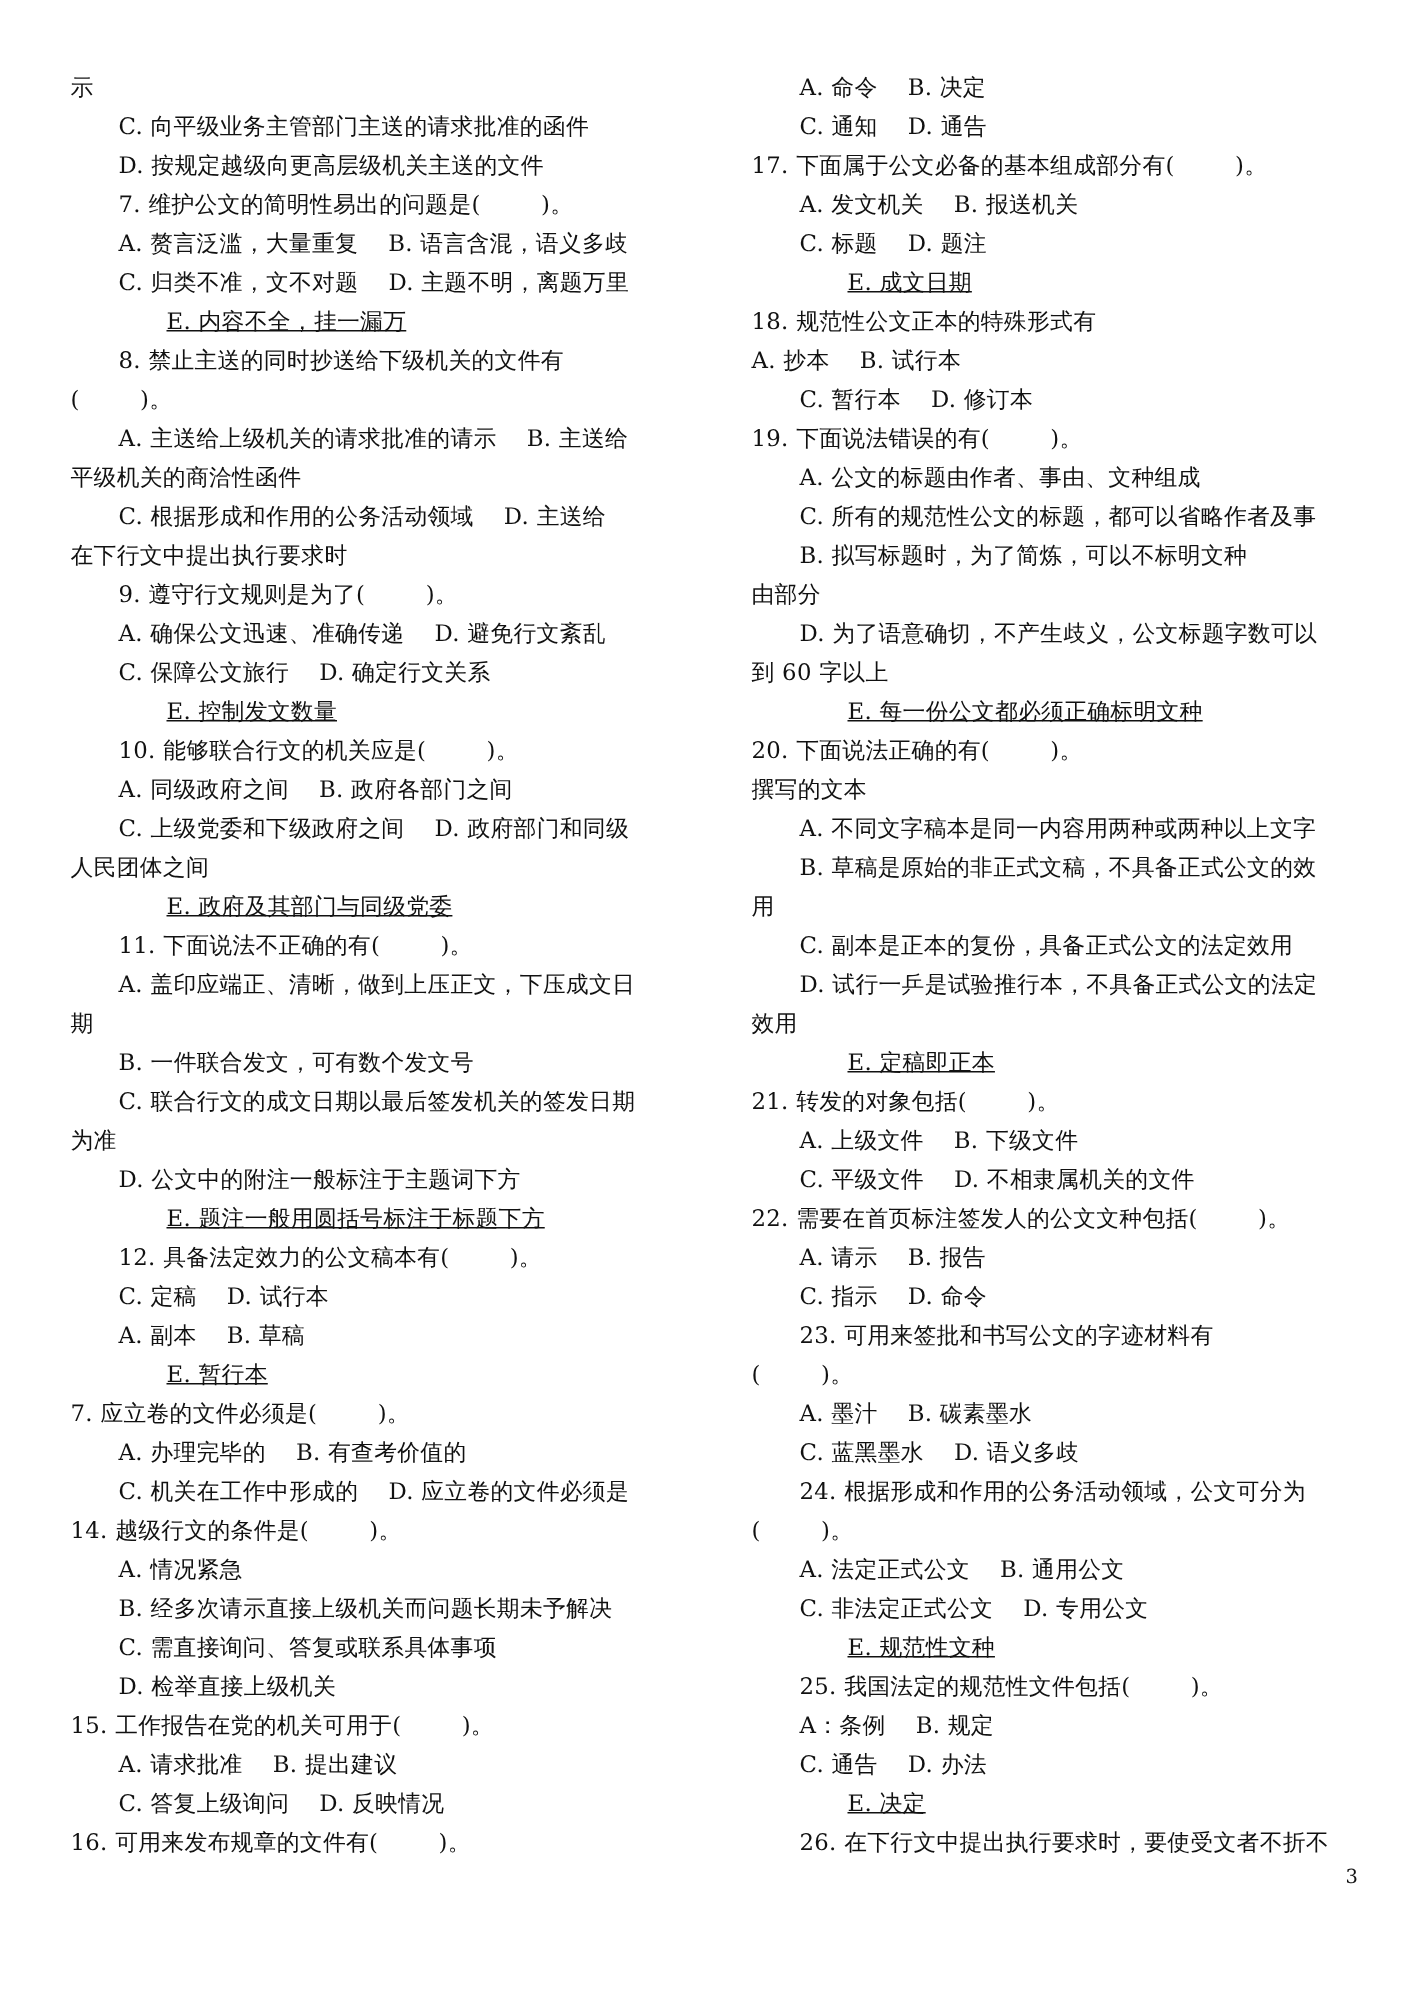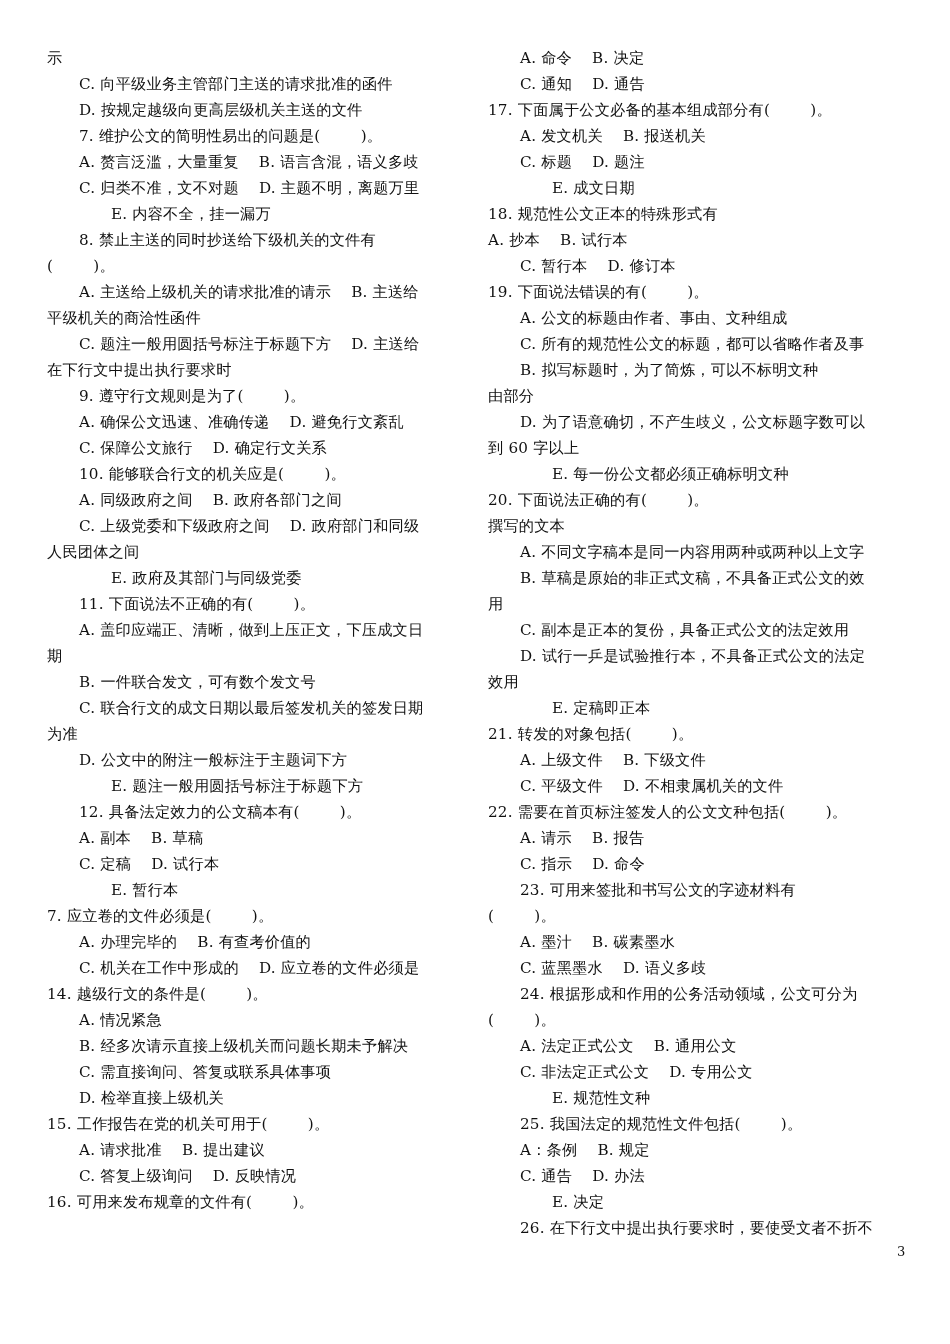--- a/index.html
+++ b/index.html
@@ -1,62 +1,63 @@
 <!DOCTYPE html>
 <html><head>
   <meta charset="utf-8">
   <style>
     html, body { margin: 0; padding: 0; background: #ffffff; }
     body { width: 950px; height: 1344px; position: relative; overflow: hidden;
            font-family: "DejaVu Serif", "Liberation Serif", serif; color: #111; }
     .col { position: absolute; top: 45px; }
     .col.left { left: 47px; width: 420px; }
-    .col.right { left: 488px; width: 420px; }
+    .col.right { left: 501px; width: 420px; }
     .line { height: 26px; line-height: 26px; font-size: 15.2px; white-space: pre; letter-spacing: 0.2px; }
     .i0 { padding-left: 0; }
     .i1 { padding-left: 32px; }
-    .i2 { padding-left: 64px; }
+    .i2 { padding-left: 64px; text-decoration: underline; }
     .page-num { position: absolute; left: 897px; top: 1244px; font-size: 13px; line-height: 16px; }
   </style>
 </head>
 <body>
 
 <div class="col left" id="col-left">
     <div class="line i0">示</div>
     <div class="line i1">C. 向平级业务主管部门主送的请求批准的函件</div>
     <div class="line i1">D. 按规定越级向更高层级机关主送的文件</div>
     <div class="line i1">7. 维护公文的简明性易出的问题是(        )。</div>
     <div class="line i1">A. 赘言泛滥，大量重复    B. 语言含混，语义多歧</div>
     <div class="line i1">C. 归类不准，文不对题    D. 主题不明，离题万里</div>
     <div class="line i2">E. 内容不全，挂一漏万</div>
     <div class="line i1">8. 禁止主送的同时抄送给下级机关的文件有</div>
     <div class="line i0">(        )。</div>
     <div class="line i1">A. 主送给上级机关的请求批准的请示    B. 主送给</div>
     <div class="line i0">平级机关的商洽性函件</div>
-    <div class="line i1">C. 题注一般用圆括号标注于标题下方    D. 主送给</div>
+    <div class="line i1">C. 根据形成和作用的公务活动领域    D. 主送给</div>
     <div class="line i0">在下行文中提出执行要求时</div>
     <div class="line i1">9. 遵守行文规则是为了(        )。</div>
     <div class="line i1">A. 确保公文迅速、准确传递    D. 避免行文紊乱</div>
     <div class="line i1">C. 保障公文旅行    D. 确定行文关系</div>
+    <div class="line i2">E. 控制发文数量</div>
     <div class="line i1">10. 能够联合行文的机关应是(        )。</div>
     <div class="line i1">A. 同级政府之间    B. 政府各部门之间</div>
     <div class="line i1">C. 上级党委和下级政府之间    D. 政府部门和同级</div>
     <div class="line i0">人民团体之间</div>
     <div class="line i2">E. 政府及其部门与同级党委</div>
     <div class="line i1">11. 下面说法不正确的有(        )。</div>
     <div class="line i1">A. 盖印应端正、清晰，做到上压正文，下压成文日</div>
     <div class="line i0">期</div>
     <div class="line i1">B. 一件联合发文，可有数个发文号</div>
     <div class="line i1">C. 联合行文的成文日期以最后签发机关的签发日期</div>
     <div class="line i0">为准</div>
     <div class="line i1">D. 公文中的附注一般标注于主题词下方</div>
     <div class="line i2">E. 题注一般用圆括号标注于标题下方</div>
     <div class="line i1">12. 具备法定效力的公文稿本有(        )。</div>
+    <div class="line i1">C. 定稿    D. 试行本</div>
     <div class="line i1">A. 副本    B. 草稿</div>
-    <div class="line i1">C. 定稿    D. 试行本</div>
     <div class="line i2">E. 暂行本</div>
     <div class="line i0">7. 应立卷的文件必须是(        )。</div>
     <div class="line i1">A. 办理完毕的    B. 有查考价值的</div>
     <div class="line i1">C. 机关在工作中形成的    D. 应立卷的文件必须是</div>
     <div class="line i0">14. 越级行文的条件是(        )。</div>
     <div class="line i1">A. 情况紧急</div>
     <div class="line i1">B. 经多次请示直接上级机关而问题长期未予解决</div>
     <div class="line i1">C. 需直接询问、答复或联系具体事项</div>
     <div class="line i1">D. 检举直接上级机关</div>
     <div class="line i0">15. 工作报告在党的机关可用于(        )。</div>

